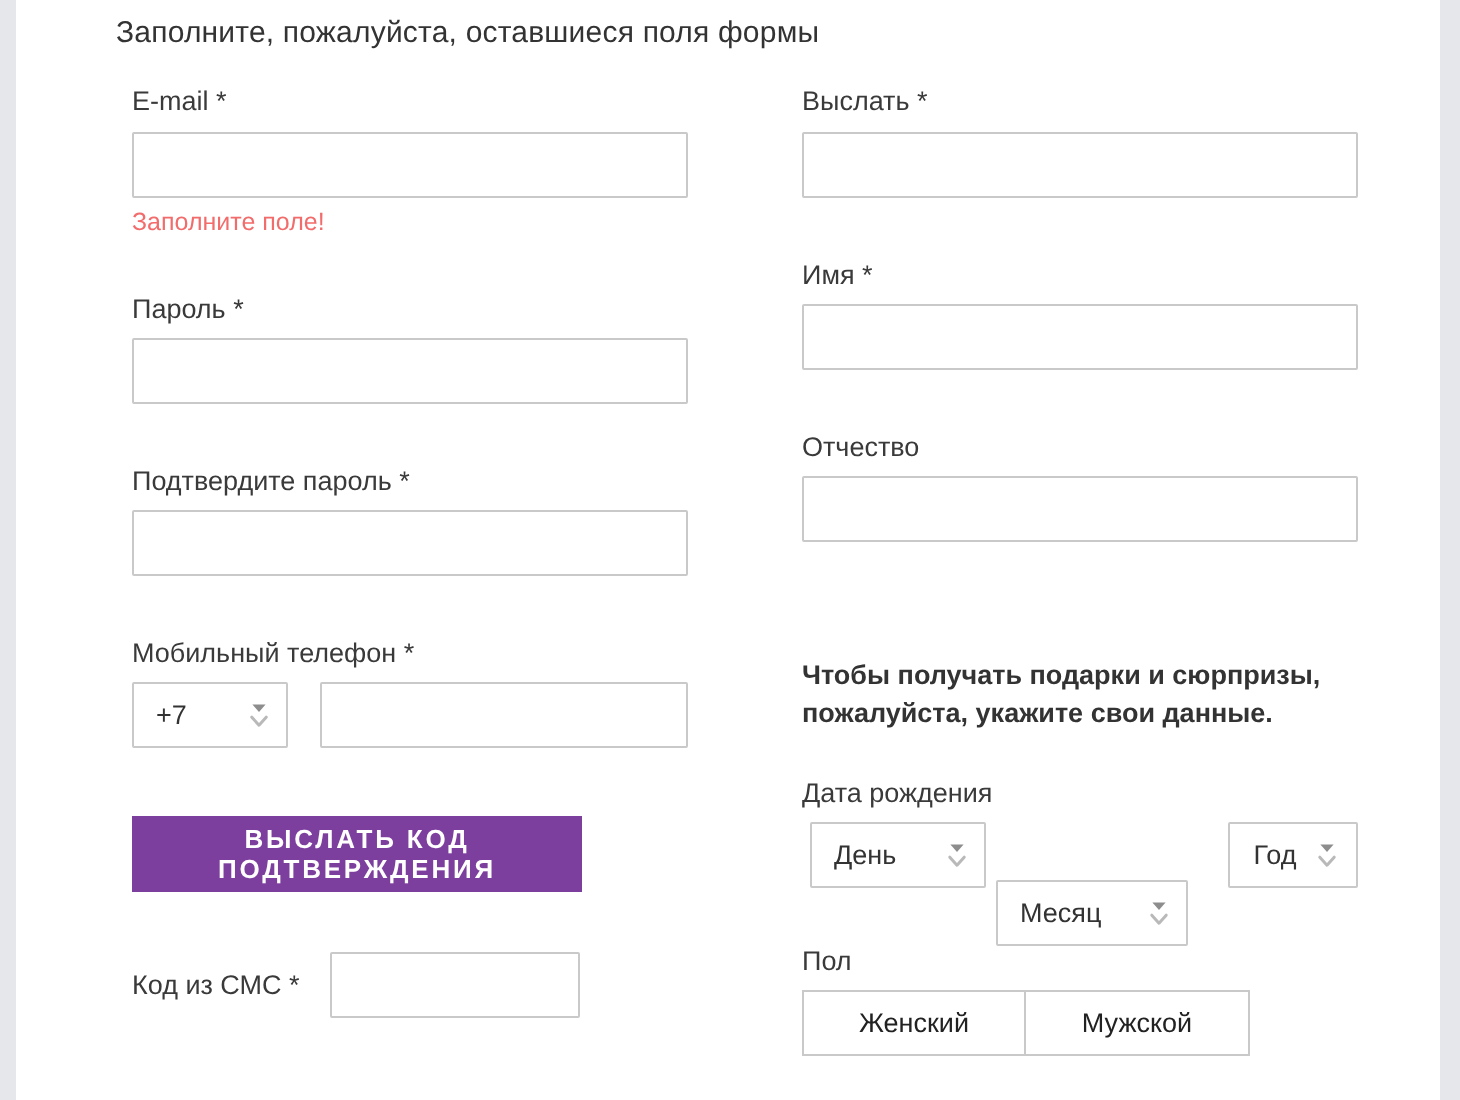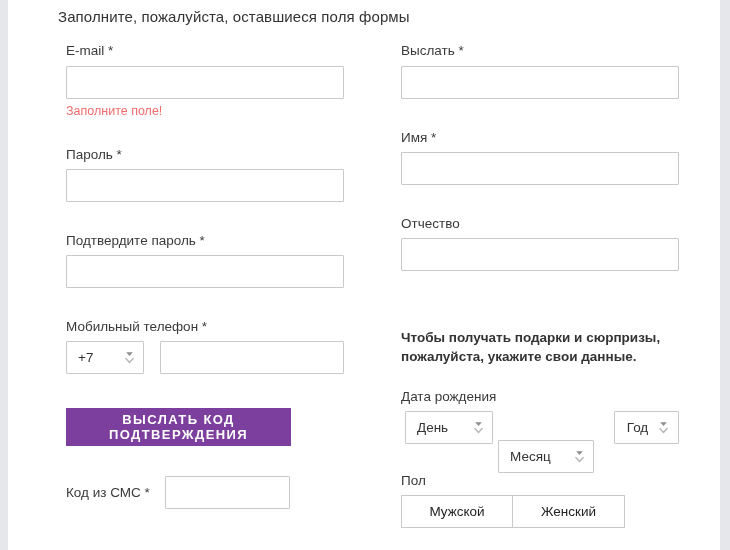--- a/index.html
+++ b/index.html
@@ -212,17 +212,17 @@
       <svg width="11" height="18" viewBox="0 0 11 18">
         <path d="M2.2 3.2 L8.8 3.2 L5.5 7.0 Z" fill="#8d8d8d"></path>
         <path d="M1.9 9.6 L5.5 13.6 L9.1 9.6" fill="none" stroke="#b9b9b9" stroke-width="1.5" stroke-linecap="round" stroke-linejoin="round"></path>
       </svg>
     </span>
   </div>
 
   <div class="field-label" style="left:393px; top:473px;">Пол</div>
 
   <div class="toggle-group" style="left:393px; top:495px;">
+    <button class="toggle-btn" style="width:112px;">Женский</button>
     <button class="toggle-btn" style="width:112px;">Мужской</button>
-    <button class="toggle-btn" style="width:112px;">Женский</button>
   </div>
 
 </div>
 
 </body></html>

